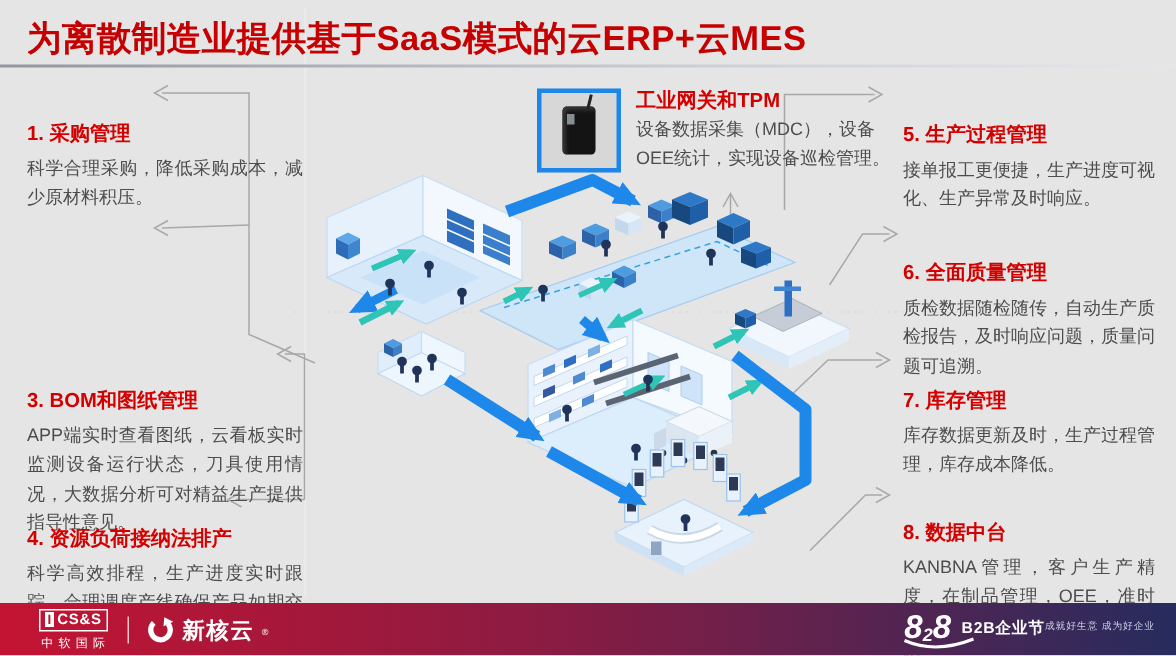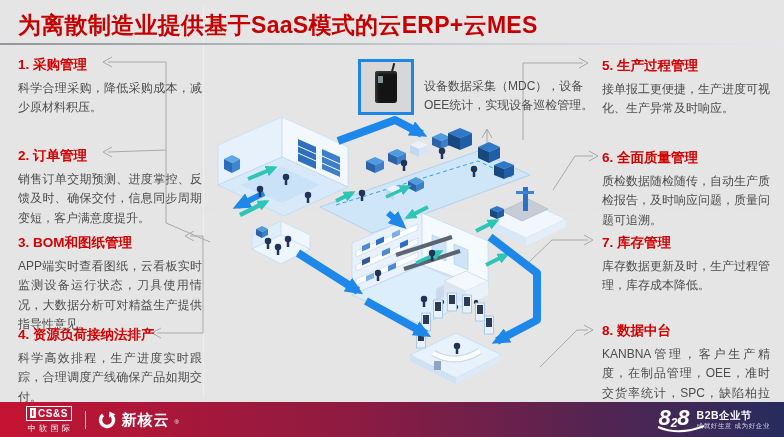--- a/index.html
+++ b/index.html
@@ -7,21 +7,21 @@
        font-family:"Liberation Sans","DejaVu Sans",sans-serif;}
   
   .page-title{position:absolute;left:18px;top:10px;font-size:23px;font-weight:bold;
               color:#C60000;letter-spacing:.3px;white-space:nowrap;z-index:3;}
   .title-rule{position:absolute;left:0;top:43px;width:784px;height:2px;
               background:linear-gradient(to right,#8F979F,#CBD0D6 60%,#E4E7EA);z-index:2;}
   
   .item{position:absolute;z-index:3;}
   .item.left{left:18px;width:184px;}
   .item.right{left:602px;width:168px;}
-  .item-title{font-size:13.5px;font-weight:bold;color:#D40000;margin-bottom:5px;white-space:nowrap;}
+  .item-title{font-size:13.5px;font-weight:bold;color:#D40000;margin-bottom:5px;white-space:nowrap;margin-top:24px;}
   .item-body{font-size:12px;line-height:1.62;color:#4D4D4D;text-align:justify;}
   
   .gw-photo{position:absolute;left:358px;top:59px;width:50px;height:50px;background:#D7D7D7;
             border:3px solid #1E86E8;z-index:3;}
   .gw-device{position:absolute;left:14px;top:9px;width:22px;height:32px;background:#141414;
              border-radius:3px;box-shadow:inset 2px 2px 3px #3a3a3a;}
   .gw-ant{position:absolute;left:31px;top:1px;width:2px;height:10px;background:#222;transform:rotate(14deg);}
   .gw-dot{position:absolute;left:17px;top:14px;width:5px;height:7px;background:#9aa4aa;opacity:.85;}
   .gw-title{position:absolute;left:424px;top:58px;font-size:13.5px;font-weight:bold;color:#D40000;z-index:3;white-space:nowrap;}
   .gw-body{position:absolute;left:424px;top:77px;width:172px;font-size:12px;line-height:1.62;color:#4D4D4D;z-index:3;}
@@ -39,21 +39,21 @@
   .cs-cn{color:#fff;font-size:8px;letter-spacing:3.5px;margin-top:2px;text-indent:3.5px;}
   .foot-div{width:1px;height:18px;background:rgba(255,255,255,.75);margin:0 11px;}
   .xhy{display:flex;align-items:flex-end;gap:5px;}
   .xhy-name{color:#fff;font-weight:bold;font-size:15px;letter-spacing:1px;}
   .xhy-reg{color:#fff;font-size:6px;vertical-align:top;position:relative;top:-5px;}
   .b2b{margin-left:auto;display:flex;align-items:center;gap:7px;justify-content:space-between;}
   .b2b-digits{position:relative;color:#fff;font-style:italic;font-weight:bold;line-height:1;padding-bottom:4px;}
   .d8{font-size:22px;}
   .d2{font-size:12px;position:relative;top:2px;}
   .swoosh{position:absolute;left:-2px;bottom:-1px;width:50px;height:10px;}
-  .b2b-right{display:flex;flex-direction:column;line-height:1.15;}
+  .b2b-right{display:flex;flex-direction:row;line-height:1.15;}
   .b2b-title{color:#fff;font-weight:bold;font-size:10.5px;letter-spacing:.5px;}
   .b2b-slogan{color:#cdd3e6;font-size:6.5px;letter-spacing:.6px;margin-top:1px;}
 </style>
 </head>
 <body>
 
 <div id="app">
 
   <svg id="overlay" width="784" height="437" viewBox="0 0 784 437">
     <line x1="203.5" y1="6" x2="203.5" y2="398" stroke="#EDEDED" stroke-width="1"></line>
@@ -285,24 +285,20 @@
     </g>
   </svg>
 
   <div class="page-title">为离散制造业提供基于SaaS模式的云ERP+云MES</div>
   <div class="title-rule"></div>
 
   <div class="item left" style="top:56px">
     <div class="item-title"><span>1.</span> <span>采购管理</span></div>
     <div class="item-body">科学合理采购，降低采购成本，减少原材料积压。</div>
   </div>
-  <div class="item left" style="top:147px">
-    <div class="item-title"><span>2.</span> <span>订单管理</span></div>
-    <div class="item-body">销售订单交期预测、进度掌控、反馈及时、确保交付，信息同步周期变短，客户满意度提升。</div>
-  </div>
   <div class="item left" style="top:234px">
     <div class="item-title"><span>3.</span> <span>BOM和图纸管理</span></div>
     <div class="item-body">APP端实时查看图纸，云看板实时监测设备运行状态，刀具使用情况，大数据分析可对精益生产提供指导性意见。</div>
   </div>
   <div class="item left" style="top:326px">
     <div class="item-title"><span>4.</span> <span>资源负荷接纳法排产</span></div>
     <div class="item-body">科学高效排程，生产进度实时跟踪，合理调度产线确保产品如期交付。</div>
   </div>
 
   <div class="item right" style="top:57px">
@@ -320,20 +316,21 @@
   <div class="item right" style="top:322px">
     <div class="item-title"><span>8.</span> <span>数据中台</span></div>
     <div class="item-body">KANBNA管理，客户生产精度，在制品管理，OEE，准时交货率统计，SPC，缺陷柏拉图。</div>
   </div>
 
   <div class="gw-photo">
     <div class="gw-device"></div>
     <div class="gw-ant"></div>
     <div class="gw-dot"></div>
   </div>
+  <div class="gw-title">工业网关和TPM</div>
   <div class="gw-body">设备数据采集（MDC），设备OEE统计，实现设备巡检管理。</div>
 
   <div class="footer">
     <div class="csands">
       <div class="cs-top">
         <span class="cs-i">I</span>
         <span class="cs-txt">CS&amp;S</span>
       </div>
       <div class="cs-cn">中软国际</div>
     </div>

